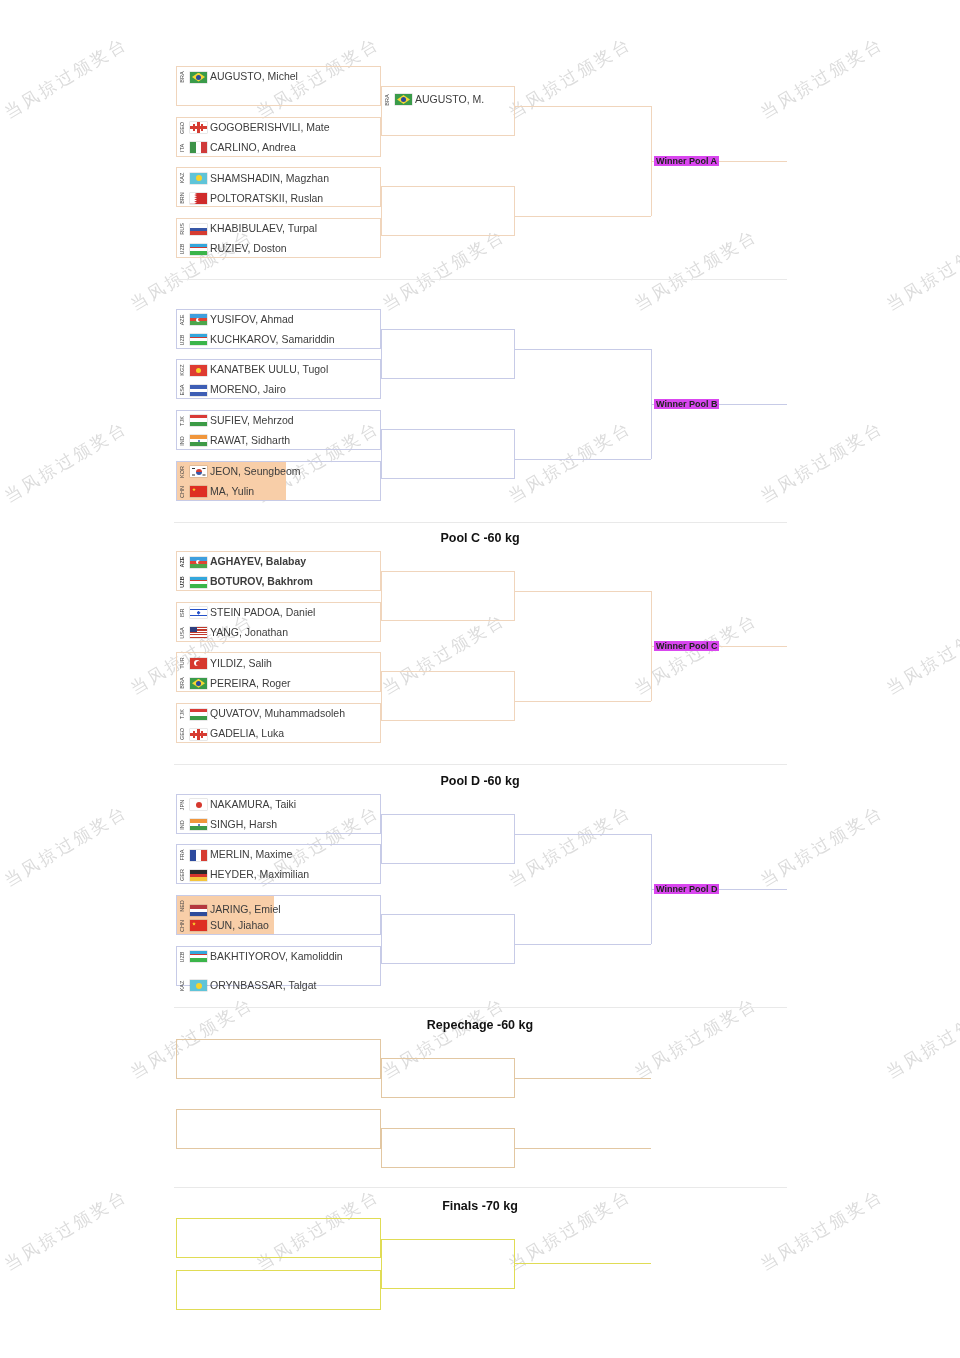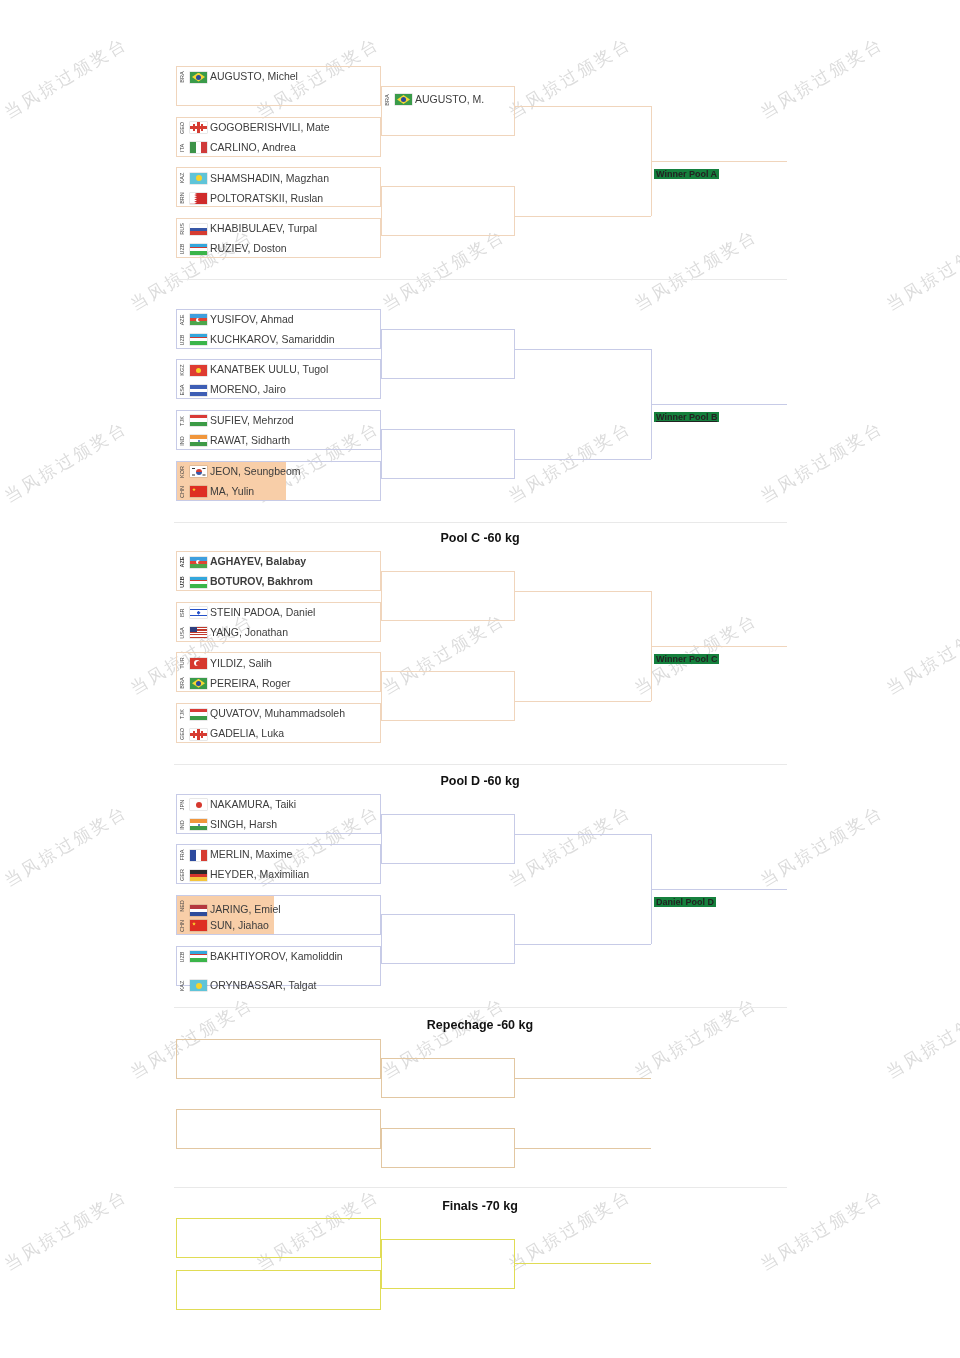--- a/index.html
+++ b/index.html
@@ -15,21 +15,21 @@
   .box{position:absolute;border:1px solid;box-sizing:border-box;background:transparent;}
   .line{position:absolute;}
   .hl{position:absolute;}
   .prow{position:absolute;left:0;width:100%;display:flex;align-items:center;
       padding-left:2px;box-sizing:border-box;gap:3px;}
   .noc{flex:0 0 8px;height:100%;position:relative;}
   .noc span{position:absolute;left:50%;top:50%;transform:translate(-50%,-50%) rotate(-90deg);
       font-size:5.5px;color:#444;line-height:1;}
   .pname{font-size:10.5px;color:#3C3C3C;white-space:nowrap;line-height:1;padding-bottom:1px;}
   .winlab{position:absolute;transform:translateY(-50%);font-size:9px;font-weight:bold;color:#222;
-      background:#15803d;padding:0 2px;line-height:10px;white-space:nowrap;z-index:3;margin-top:13px;}
+      background:#d946ef;padding:0 2px;line-height:10px;white-space:nowrap;z-index:3;}
   
   .flag{width:17px;height:11px;position:relative;overflow:hidden;flex:0 0 17px;
       box-shadow:0 0 0 0.5px rgba(0,0,0,.18);}
   .flag-BRA{background:#3a9b4a;}
   .flag-BRA::before{content:"";position:absolute;left:2px;top:1px;right:2px;bottom:1px;
       background:#f6d634;clip-path:polygon(50% 0,100% 50%,50% 100%,0 50%);}
   .flag-BRA::after{content:"";position:absolute;left:6px;top:3px;width:5px;height:5px;border-radius:50%;background:#2a4a9b;}
   .flag-GEO{background:linear-gradient(#d63c32,#d63c32) center/3px 100% no-repeat,
             linear-gradient(#d63c32,#d63c32) center/100% 3px no-repeat,#fff;}
   .flag-GEO::before{content:"";position:absolute;width:2px;height:2px;background:#d63c32;left:3px;top:2px;
@@ -256,21 +256,21 @@
             <div class="flag flag-CHN"></div>
             <span class="pname">MA, Yulin</span>
           </div>
         </div>
         <div class="box" style="left: 381px; top: 328.5px; width: 134px; height: 50px; border-color: rgb(199, 203, 231);"></div>
         <div class="box" style="left: 381px; top: 428.5px; width: 134px; height: 50px; border-color: rgb(199, 203, 231);"></div>
         <div class="line" style="left: 515px; top: 348.5px; width: 136px; height: 1px; background: rgb(199, 203, 231);"></div>
         <div class="line" style="left: 515px; top: 458.5px; width: 136px; height: 1px; background: rgb(199, 203, 231);"></div>
         <div class="line" style="left: 651px; top: 348.5px; width: 1px; height: 110px; background: rgb(199, 203, 231);"></div>
         <div class="line" style="left: 651px; top: 403.5px; width: 136px; height: 1px; background: rgb(199, 203, 231);"></div>
-        <div class="winlab" style="left: 654px; top: 403.5px; text-decoration: underline;">Winner Pool B</div>
+        <div class="winlab" style="left: 654px; top: 403.5px;">Winner Pool B</div>
       </div>
       <div style="position: absolute; left: 0px; top: 0px;">
         <div class="box" style="left: 176px; top: 551px; width: 205px; height: 40px; border-color: rgb(240, 213, 188); font-weight: bold;">
           <div class="prow" style="top: 0px; height: 20px;">
             <div class="noc">
               <span>AZE</span>
             </div>
             <div class="flag flag-AZE"></div>
             <span class="pname">AGHAYEV, Balabay</span>
           </div>
@@ -403,21 +403,21 @@
             <div class="flag flag-KAZ"></div>
             <span class="pname">ORYNBASSAR, Talgat</span>
           </div>
         </div>
         <div class="box" style="left: 381px; top: 813.5px; width: 134px; height: 50px; border-color: rgb(199, 203, 231);"></div>
         <div class="box" style="left: 381px; top: 913.5px; width: 134px; height: 50px; border-color: rgb(199, 203, 231);"></div>
         <div class="line" style="left: 515px; top: 833.5px; width: 136px; height: 1px; background: rgb(199, 203, 231);"></div>
         <div class="line" style="left: 515px; top: 943.5px; width: 136px; height: 1px; background: rgb(199, 203, 231);"></div>
         <div class="line" style="left: 651px; top: 833.5px; width: 1px; height: 110px; background: rgb(199, 203, 231);"></div>
         <div class="line" style="left: 651px; top: 888.5px; width: 136px; height: 1px; background: rgb(199, 203, 231);"></div>
-        <div class="winlab" style="left: 654px; top: 888.5px;">Daniel Pool D</div>
+        <div class="winlab" style="left: 654px; top: 888.5px;">Winner Pool D</div>
       </div>
       <div style="position: absolute; left: 0px; top: 0px;">
         <div class="box" style="left: 176px; top: 1039px; width: 205px; height: 40px; border-color: rgb(226, 199, 162);"></div>
         <div class="box" style="left: 381px; top: 1058px; width: 134px; height: 40px; border-color: rgb(226, 199, 162);"></div>
         <div class="line" style="left: 515px; top: 1078px; width: 136px; height: 1px; background: rgb(226, 199, 162);"></div>
         <div class="box" style="left: 176px; top: 1108.5px; width: 205px; height: 40px; border-color: rgb(226, 199, 162);"></div>
         <div class="box" style="left: 381px; top: 1127.5px; width: 134px; height: 40px; border-color: rgb(226, 199, 162);"></div>
         <div class="line" style="left: 515px; top: 1147.5px; width: 136px; height: 1px; background: rgb(226, 199, 162);"></div>
       </div>
       <div style="position: absolute; left: 0px; top: 0px;">

